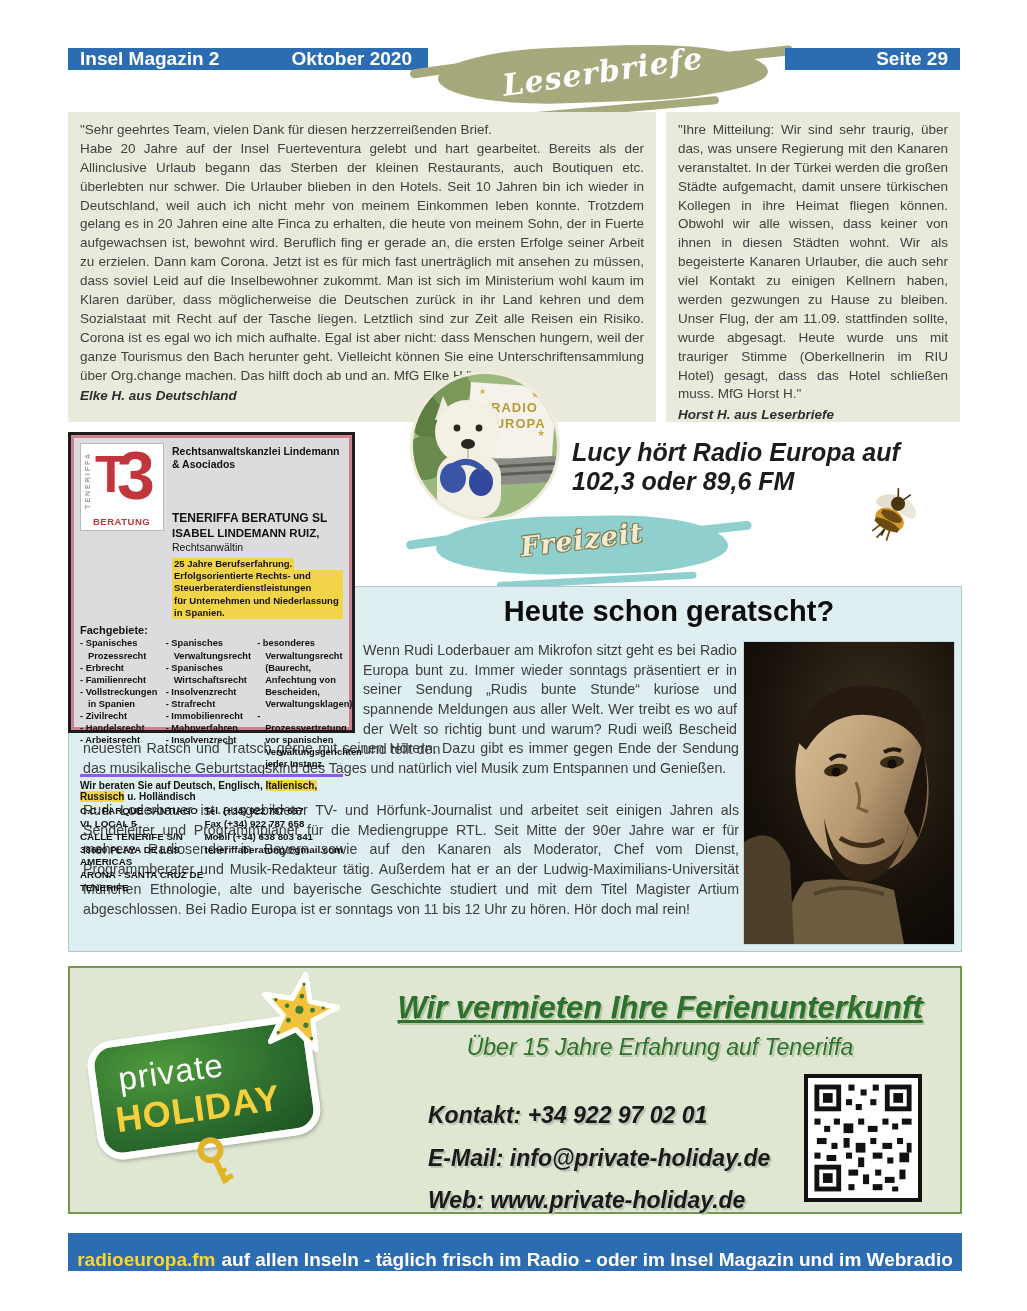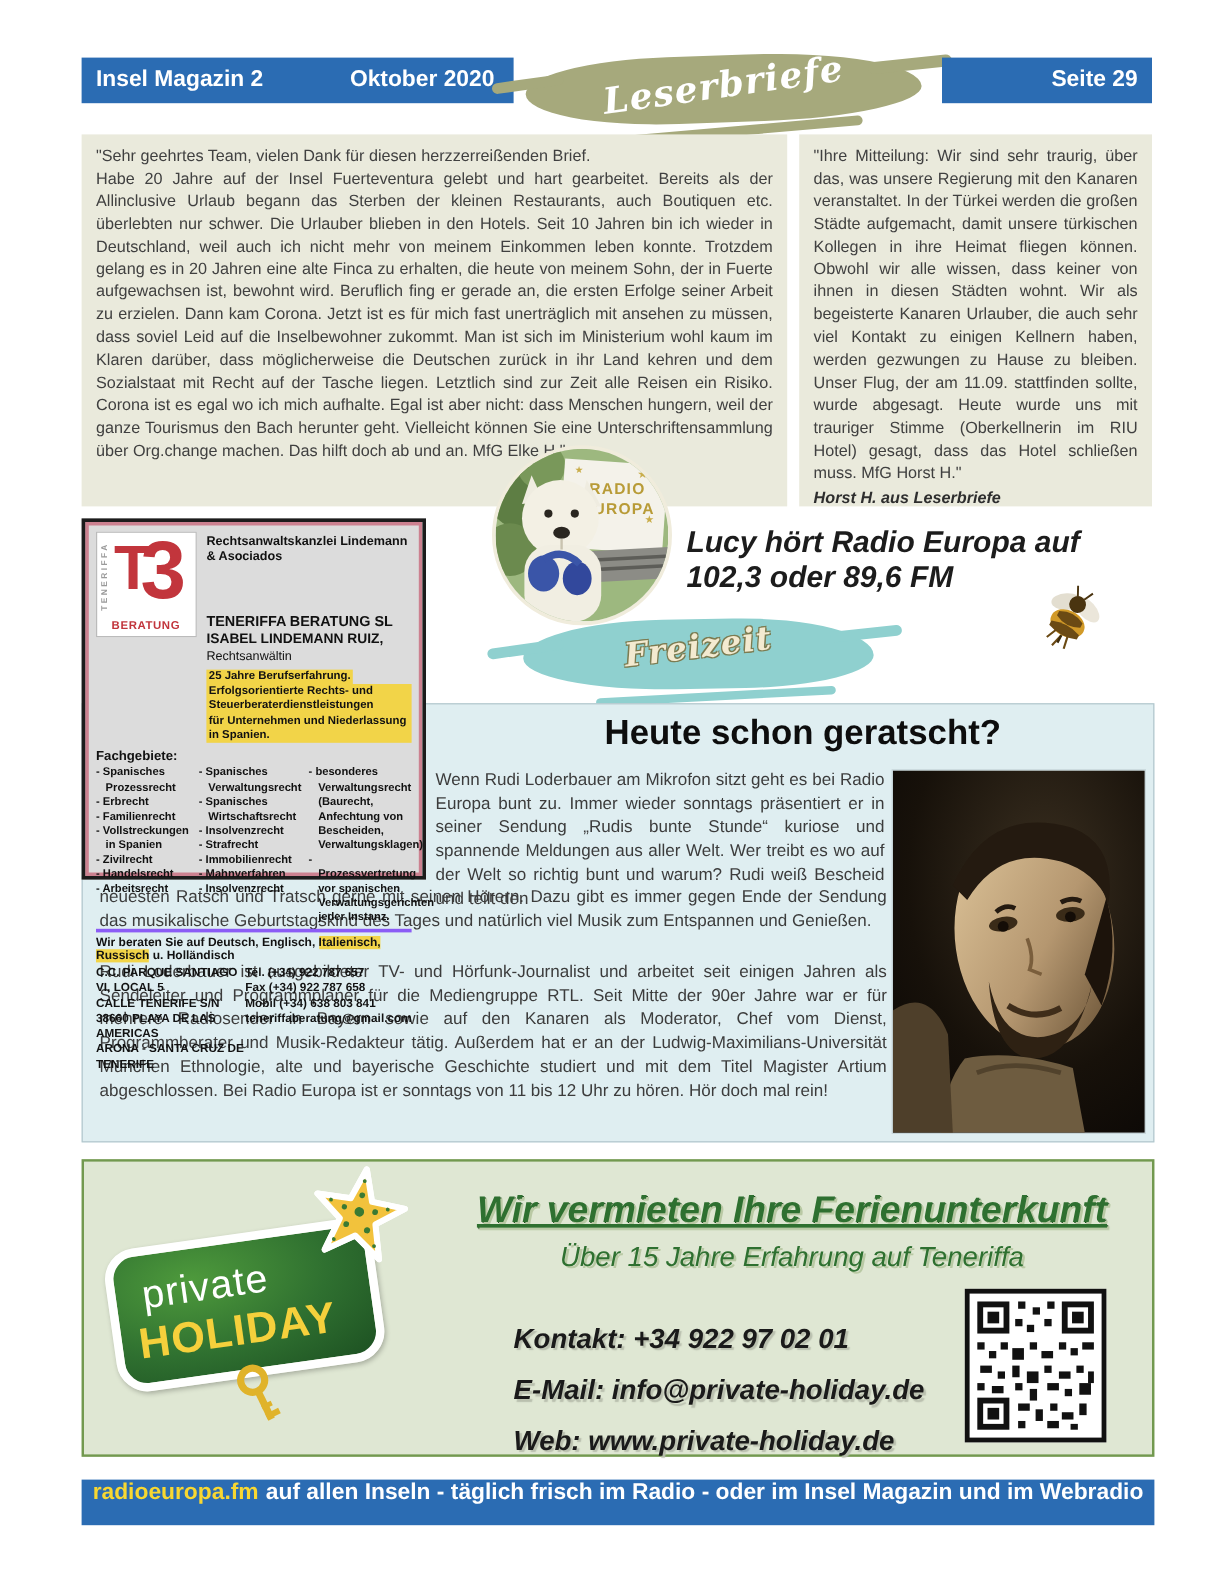--- a/index.html
+++ b/index.html
@@ -1,20 +1,20 @@
 <!DOCTYPE html>
 <html lang="de"><head>
 <meta charset="utf-8">
 <style>
   * { margin:0; padding:0; box-sizing:border-box; }
   body { background:#ffffff; font-family:"Liberation Sans", sans-serif; }
   .page { position:relative; width:1027px; height:1311px; background:#ffffff; overflow:hidden; }
 
   
-  .hbar { position:absolute; background:#2b6cb3; height:38px; color:#fff; font-weight:bold;
+  .hbar { position:absolute; background:#2b6cb3; height:22px; color:#fff; font-weight:bold;
           font-size:19px; display:flex; align-items:center; }
   .hbar-left { left:68px; top:48px; width:360px; justify-content:space-between; padding:0 16px 0 12px; }
   .hbar-right { left:785px; top:48px; width:175px; justify-content:flex-end; padding-right:12px; }
 
   .brush { position:absolute; }
   .brush-olive { left:438px; top:46px; width:330px; height:56px; background:#a6a97c;
                  border-radius:45% 55% 50% 48% / 60% 70% 55% 65%; transform:rotate(-2deg); }
   .brush-olive::before { content:""; position:absolute; left:-28px; top:14px; width:60px; height:9px;
                  background:#a6a97c; border-radius:8px; transform:rotate(-6deg); }
   .brush-olive::after { content:""; position:absolute; right:-26px; top:8px; width:70px; height:10px;
@@ -110,21 +110,21 @@
   .ph-subheadline { position:absolute; left:290px; top:66px; width:600px; text-align:center;
                  font-size:23px; font-weight:normal; font-style:italic; color:#2e7030;
                  text-shadow:2px 2px 0 #b9c9a4; }
   .ph-contact { position:absolute; left:358px; top:126px; font-size:23px; font-weight:bold; font-style:italic;
                 color:#1a1a1a; line-height:1.85; text-shadow:2px 2px 1px #b9bfae; }
   .qr { position:absolute; right:38px; top:106px; width:118px; height:128px; background:#ffffff;
         border:4px solid #111; padding:4px; }
 
   
   .footer { position:absolute; left:68px; top:1233px; width:894px; height:38px; background:#2b6cb3;
-            display:flex; align-items:flex-start; justify-content:center; font-size:19px; font-weight:bold;
+            display:flex; align-items:flex-end; justify-content:center; font-size:19px; font-weight:bold;
             color:#ffffff; }
   .footer .brand { color:#f8d731; margin-right:6px; }
 </style>
 </head>
 <body>
 
 <div class="page">
 
   <div class="hbar hbar-left">
     <span>Insel Magazin 2</span>
@@ -134,20 +134,21 @@
     <span class="streak"></span>
     <span class="brush-text">Leserbriefe</span>
   </div>
   <div class="hbar hbar-right">
     <span>Seite 29</span>
   </div>
 
   <div class="letter-panel letter-left">
     <div>"Sehr geehrtes Team, vielen Dank für diesen herzzerreißenden Brief.</div>
     <div>Habe 20 Jahre auf der Insel Fuerteventura gelebt und hart gearbeitet. Bereits als der Allinclusive Urlaub begann das Sterben der kleinen Restaurants, auch Boutiquen etc. überlebten nur schwer. Die Urlauber blieben in den Hotels. Seit 10 Jahren bin ich wieder in Deutschland, weil auch ich nicht mehr von meinem Einkommen leben konnte. Trotzdem gelang es in 20 Jahren eine alte Finca zu erhalten, die heute von meinem Sohn, der in Fuerte aufgewachsen ist, bewohnt wird. Beruflich fing er gerade an, die ersten Erfolge seiner Arbeit zu erzielen. Dann kam Corona. Jetzt ist es für mich fast unerträglich mit ansehen zu müssen, dass soviel Leid auf die Inselbewohner zukommt. Man ist sich im Ministerium wohl kaum im Klaren darüber, dass möglicherweise die Deutschen zurück in ihr Land kehren und dem Sozialstaat mit Recht auf der Tasche liegen. Letztlich sind zur Zeit alle Reisen ein Risiko. Corona ist es egal wo ich mich aufhalte. Egal ist aber nicht: dass Menschen hungern, weil der ganze Tourismus den Bach herunter geht. Vielleicht können Sie eine Unterschriftensammlung über Org.change machen. Das hilft doch ab und an. MfG Elke H."</div>
+    <div class="letter-sig">Elke H. aus Deutschland</div>
   </div>
   <div class="letter-panel letter-right">
     <div>"Ihre Mitteilung: Wir sind sehr traurig, über das, was unsere Regierung mit den Kanaren veranstaltet. In der Türkei werden die großen Städte aufgemacht, damit unsere türkischen Kollegen in ihre Heimat fliegen können. Obwohl wir alle wissen, dass keiner von ihnen in diesen Städten wohnt. Wir als begeisterte Kanaren Urlauber, die auch sehr viel Kontakt zu einigen Kellnern haben, werden gezwungen zu Hause zu bleiben. Unser Flug, der am 11.09. stattfinden sollte, wurde abgesagt. Heute wurde uns mit trauriger Stimme (Oberkellnerin im RIU Hotel) gesagt, dass das Hotel schließen muss. MfG Horst H."</div>
     <div class="letter-sig">Horst H. aus Leserbriefe</div>
   </div>
 
   <div class="lawyer">
     <div class="law-head">
       <div class="tb-logo">
         <span class="tb-vert">TENERIFFA</span>

